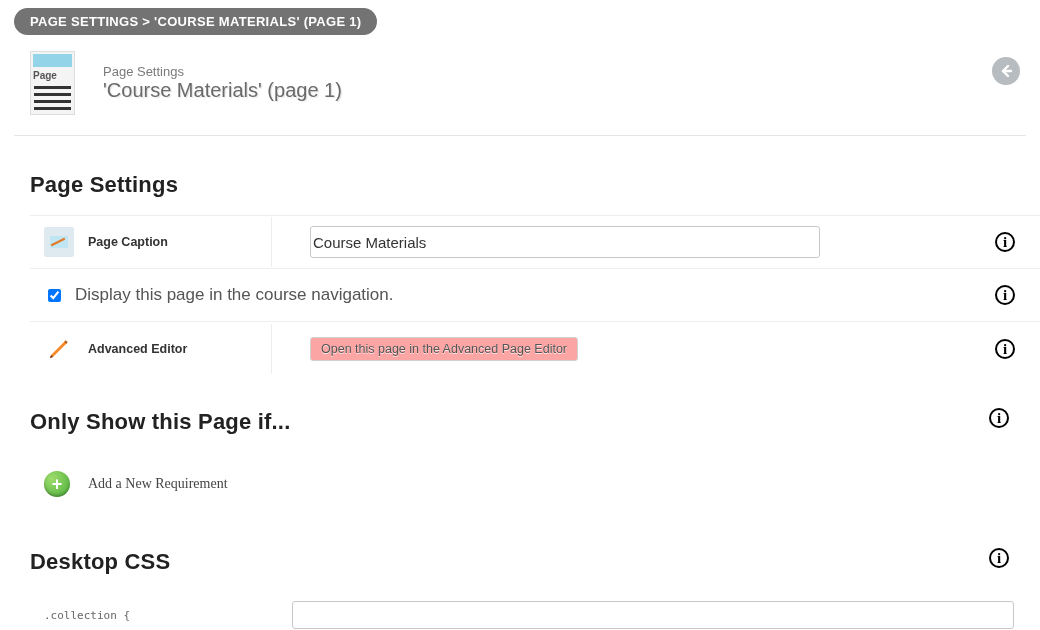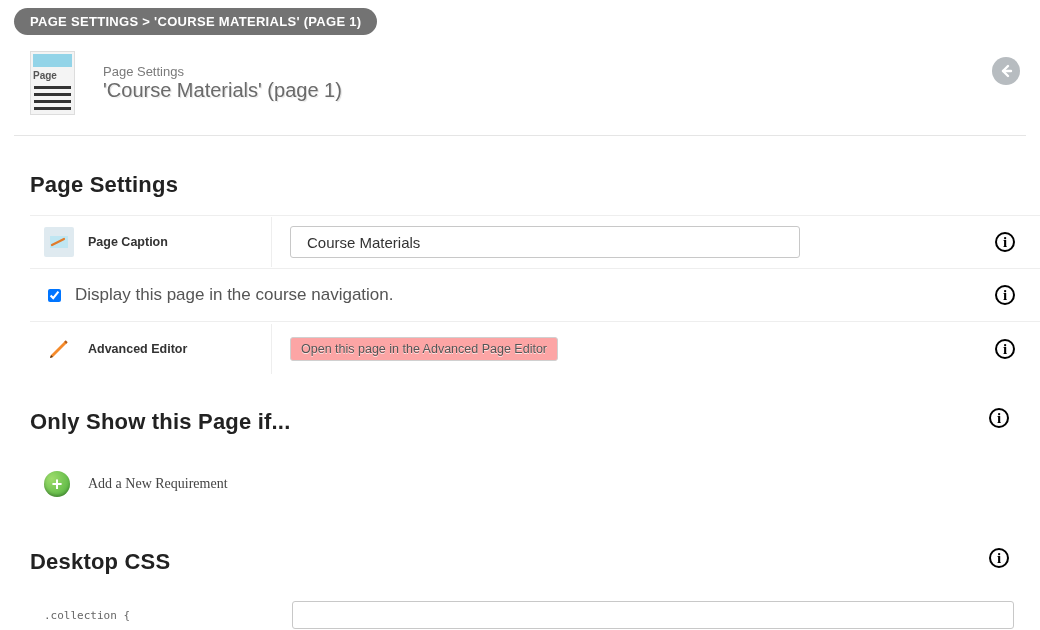--- a/index.html
+++ b/index.html
@@ -48,38 +48,38 @@
   .section-h { font-size: 22px; font-weight: 700; color: #222; margin: 12px 0 18px 0; letter-spacing: .2px; }
   .section-row { position: relative; }
   .section-info {
     position: absolute; right: 30px; top: -2px;
     width: 22px; height: 22px; cursor: pointer;
   }
 
   
   .row {
     display: flex; align-items: center; border-bottom: 1px solid #eee; border-top: 1px solid #eee;
-    margin-top: -1px; position: relative; min-height: 54px;
+    margin-top: -1px; position: relative; min-height: 54px; gap: 20px;
   }
   .row .label-cell {
     width: 242px; display: flex; align-items: center; gap: 14px; padding: 10px 0 10px 14px;
     border-right: 1px solid #eee;
   }
   .row .label-cell .lbl { font-size: 12.5px; font-weight: 700; color: #333; }
   .row .ctrl-cell { flex: 1; padding: 10px 60px 10px 18px; display: flex; align-items: center; gap: 14px; }
   .row .info-btn {
     position: absolute; right: 24px; top: 50%; transform: translateY(-50%);
     width: 22px; height: 22px; cursor: pointer;
   }
 
   .icon-box { width: 30px; height: 30px; display: flex; align-items: center; justify-content: center; border-radius: 2px; }
   .icon-box.pale { background: #dfeaf0; }
 
   input[type="text"] {
-    width: 510px; height: 32px; font-size: 15px; padding: 4px 16px;
+    width: 510px; height: 32px; font-size: 15px; padding: 4px 2px;
     border: 1px solid #c8c8c8; border-radius: 3px; color: #333; outline: none;
   }
   .chk-lbl { font-size: 17px; color: #555; }
   .btn-adv {
     display: inline-block; background: #fca5a5; border: 1px solid #d0d0d0; border-radius: 3px;
     font-size: 12.5px; color: #555; padding: 4px 10px; cursor: pointer;
     text-shadow: 0 1px 0 rgba(255,255,255,.7);
   }
 
   

